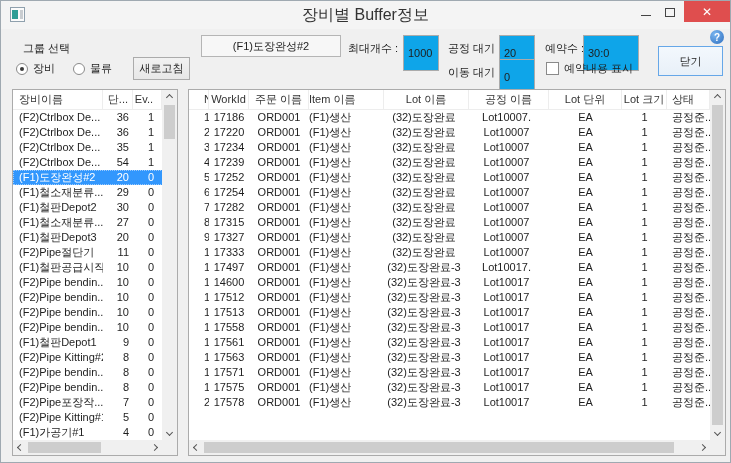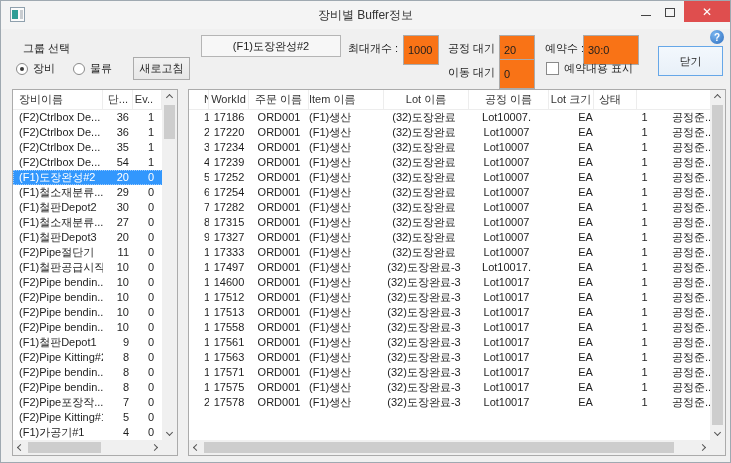--- a/index.html
+++ b/index.html
@@ -9,39 +9,39 @@
   .window { position:relative; width:731px; height:463px; background:#f0f0f0;
             border:1px solid #9fa9b1; overflow:hidden; }
 
   
   .titlebar { position:absolute; left:0; top:0; right:0; height:28px; background:#f4f4f4; }
   .app-icon { position:absolute; left:9px; top:6px; width:15px; height:15px;
               background:#fbfbfb; border:1px solid #8fa0ad; }
   .app-icon .teal { position:absolute; left:1px; top:2px; width:6px; height:9px; background:#2e9e96; }
   .app-icon .gray { position:absolute; right:1px; top:2px; width:3px; height:9px; background:#c9cdd1; }
   .title-text { position:absolute; left:0; right:0; top:0; height:28px; line-height:28px;
-                text-align:center; font-size:12px; color:#333; }
+                text-align:center; font-size:16px; color:#333; }
   .cap-btn { position:absolute; top:0; display:flex; align-items:center; justify-content:center; }
   .btn-min { right:73px; width:22px; height:22px; }
   .btn-min .dash { width:10px; height:0; border-top:1px solid #444; margin-top:6px; }
   .btn-max { right:49px; width:22px; height:22px; }
   .btn-max .sq { width:10px; height:9px; border:1px solid #444; background:transparent; }
   .btn-close { right:0; width:46px; height:21px; background:var(--close-color,#df4e4e);
                color:#fff; font-size:12px; font-weight:bold; }
 
   
   .ctl { position:absolute; }
   .lbl { color:#1e1e1e; white-space:nowrap; }
   .combo { left:95px; top:34px; width:93px; height:22px; background:#fff; border:1px solid #ababab;
            display:flex; align-items:center; padding-left:5px; }
   .combo .chev { position:absolute; right:7px; top:8px; }
   .namebox { left:200px; top:34px; width:140px; height:22px; background:#f7f7f7; border:1px solid #b5b5b5;
              display:flex; align-items:center; justify-content:center; }
-  input.tb { background:#f97316; border:1px solid #ababab; font-family:inherit; font-size:11px;
-             color:#1e1e1e; padding-left:4px; height:30px; }
+  input.tb { background:#0ea5e9; border:1px solid #ababab; font-family:inherit; font-size:11px;
+             color:#1e1e1e; padding-left:4px; height:36px; }
   .radio-wrap { display:flex; align-items:center; gap:5px; }
   .radio { width:12px; height:12px; border:1px solid #8a8a8a; border-radius:50%; background:#fff;
            position:relative; flex:none; }
   .radio.on::after { content:''; position:absolute; left:3px; top:3px; width:4px; height:4px;
                      border-radius:50%; background:#3a3a3a; }
   .cb { width:13px; height:13px; border:1px solid #8a8a8a; background:#fff; flex:none; }
   .btn { background:linear-gradient(#f2f2f2,#e7e7e7); border:1px solid #ababab;
          display:flex; align-items:center; justify-content:center; color:#222; }
   .btn.default { border:1px solid #66a7e8; background:linear-gradient(#f3f8fd,#e8f0f8); }
   .help { left:709px; top:29px; width:14px; height:14px; border-radius:50%;
@@ -290,20 +290,21 @@
   </div>
 
   <div class="panel panel-right">
     <div class="thead" id="right-head">
         <div class="hc rc0">No</div>
         <div class="hc rc1">WorkId</div>
         <div class="hc rc2">주문 이름</div>
         <div class="hc rc3">Item 이름</div>
         <div class="hc rc5">Lot 이름</div>
         <div class="hc rc4">공정 이름</div>
+        <div class="hc rc6">Lot 단위</div>
         <div class="hc rc7">Lot 크기</div>
         <div class="hc rc8">상태</div>
       </div>
     <div id="right-body">
         <div class="trow">
           <div class="cell rc0">1</div>
           <div class="cell rc1">17186</div>
           <div class="cell rc2">ORD001</div>
           <div class="cell rc3">(F1)생산</div>
           <div class="cell rc4">(32)도장완료</div>

